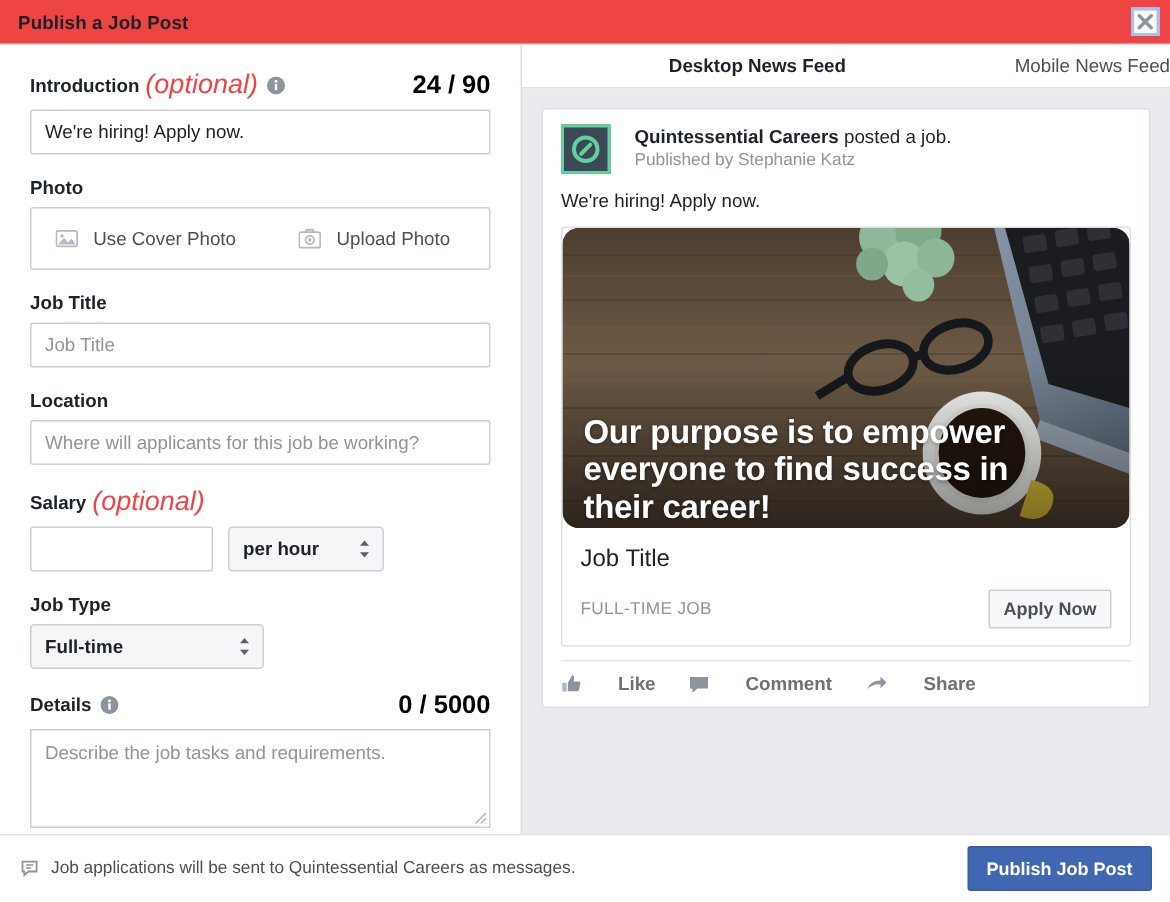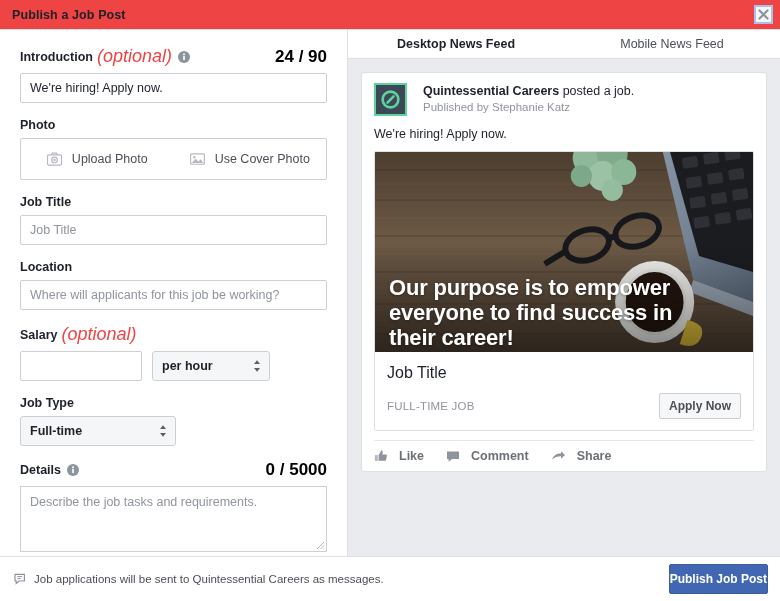--- a/index.html
+++ b/index.html
@@ -119,21 +119,21 @@
     padding: 0 24px 0 9px;
     position: relative;
     display: flex; align-items: center;
     cursor: pointer;
   }
   .sel .stepper {
     position: absolute; right: 8px; top: 50%;
     transform: translateY(-50%);
     width: 8px; height: 13px;
   }
-  .sel-perhour { width: 118px; align-items: center; }
+  .sel-perhour { width: 104px; align-items: center; }
   .sel-jobtype { width: 156px; }
 
   .ta {
     width: 100%;
     height: 66px;
     border: 1px solid #ccd0d5;
     border-radius: 0;
     background: #fff;
     font-family: "Liberation Sans", sans-serif;
     font-size: 12.5px; color: #1d2129;
@@ -158,21 +158,21 @@
   }
   .tabs {
     height: 29px;
     flex: 0 0 29px;
     display: flex;
     background: #fff;
     border-bottom: 1px solid #dddfe2;
   }
   .tab {
     flex: 1 1 50%;
-    display: flex; align-items: center; justify-content: center;
+    display: flex; align-items: center; justify-content: flex-end;
     font-size: 12.5px;
     color: #4b4f56;
     cursor: pointer;
   }
   .tab.active { font-weight: bold; color: #1d2129; }
 
   .preview-area {
     flex: 1 1 auto;
     background: #e9ebee;
     padding: 13px 13px 0 13px;
@@ -202,20 +202,21 @@
     margin: 10px 0 9px 0;
     line-height: 16px;
   }
 
   .link-card { border: 1px solid #dddfe2; border-radius: 2px; overflow: hidden; }
   .cover {
     height: 200px;
     position: relative;
     overflow: hidden;
     background: #6b5744;
+    border-radius: 11px;
   }
   .cover svg { position: absolute; inset: 0; width: 100%; height: 100%; display:block; }
   .cover-text {
     position: absolute;
     left: 14px; bottom: 2px;
     font-size: 22px;
     font-weight: bold;
     color: #fff;
     line-height: 25px;
     letter-spacing: -0.2px;
@@ -245,21 +246,21 @@
   }
 
   .post-actions {
     display: flex; align-items: center;
     gap: 22px;
     border-top: 1px solid #e5e6e9;
     margin-top: 9px;
     padding-top: 8px;
   }
   .action {
-    display: flex; align-items: center; gap: 11px;
+    display: flex; align-items: center; gap: 24px;
     font-size: 12.5px; font-weight: bold; color: #6d7175;
     cursor: pointer;
   }
   .action svg { display: block; }
 
   
   .footer {
     height: 44px; flex: 0 0 44px;
     display: flex; align-items: center;
     background: #fff;
@@ -270,21 +271,21 @@
     font-size: 11.5px; color: #4b4f56;
   }
   .publish-btn {
     margin-left: auto;
     background: #4267b2;
     border: 1px solid #3b5c9f;
     border-radius: 2px;
     color: #fff;
     font-family: "Liberation Sans", sans-serif;
     font-size: 12px; font-weight: bold;
-    padding: 7px 0;
+    padding: 7px 12px;
     cursor: pointer;
   }
 </style>
 </head>
 <body>
 
 <div class="dialog">
 
   <div class="titlebar">
     <div class="titlebar-text">Publish a Job Post</div>
@@ -315,34 +316,34 @@
         <input class="inp" value="We're hiring! Apply now." style="">
       </div>
 
       <div class="field">
         <div class="field-head">
           <span class="lbl">Photo</span>
         </div>
         <div class="photo-box">
           <div class="photo-btn">
             <svg class="ic" viewBox="0 0 16 14">
+              <rect x="0.6" y="1.6" width="14.8" height="11" rx="1.5" fill="none" stroke="#b6bac0" stroke-width="1.3"></rect>
+              <circle cx="4.6" cy="5.2" r="1.3" fill="#b6bac0"></circle>
+              <path d="M1.8 11.2 L6 6.6 L9 9.6 L11.4 7.2 L14.2 11.2 Z" fill="#b6bac0"></path>
+            </svg>
+            <span>Use Cover Photo</span>
+          </div>
+          <div class="photo-btn">
+            <svg class="ic" viewBox="0 0 16 14">
               <rect x="0.5" y="2.5" width="15" height="11" rx="1.5" fill="none" stroke="#b6bac0" stroke-width="1.3"></rect>
               <path d="M4.8 2.5 L5.8 0.8 H10.2 L11.2 2.5" fill="none" stroke="#b6bac0" stroke-width="1.3"></path>
               <circle cx="8" cy="8" r="3" fill="none" stroke="#b6bac0" stroke-width="1.3"></circle>
               <circle cx="8" cy="8" r="1.3" fill="#b6bac0"></circle>
             </svg>
             <span>Upload Photo</span>
-          </div>
-          <div class="photo-btn">
-            <svg class="ic" viewBox="0 0 16 14">
-              <rect x="0.6" y="1.6" width="14.8" height="11" rx="1.5" fill="none" stroke="#b6bac0" stroke-width="1.3"></rect>
-              <circle cx="4.6" cy="5.2" r="1.3" fill="#b6bac0"></circle>
-              <path d="M1.8 11.2 L6 6.6 L9 9.6 L11.4 7.2 L14.2 11.2 Z" fill="#b6bac0"></path>
-            </svg>
-            <span>Use Cover Photo</span>
           </div>
         </div>
       </div>
 
       <div class="field">
         <div class="field-head">
           <span class="lbl">Job Title</span>
         </div>
         <input class="inp" placeholder="Job Title" style="">
       </div>

